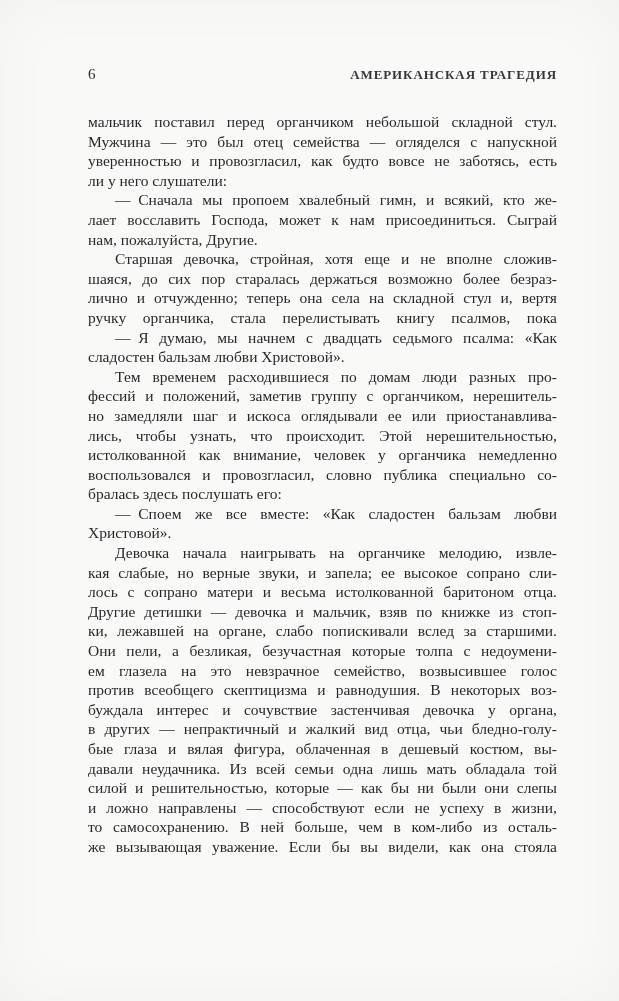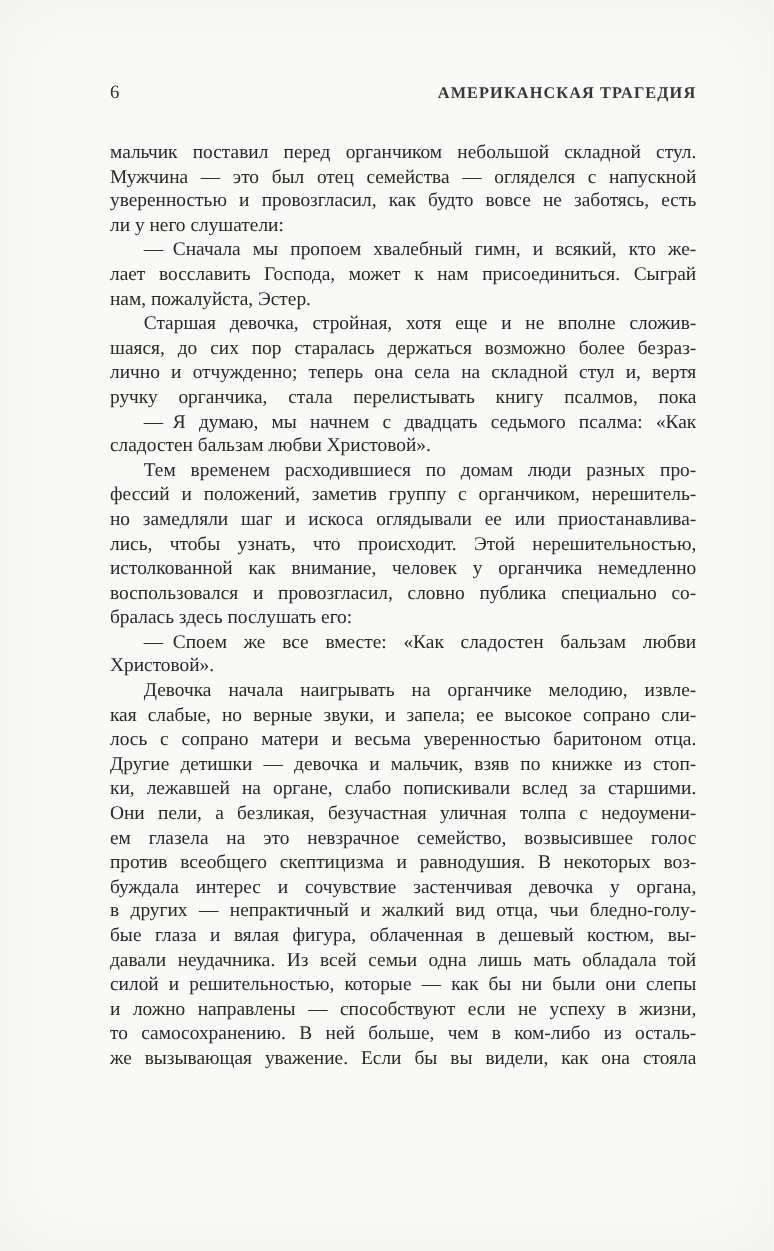--- a/index.html
+++ b/index.html
@@ -75,21 +75,21 @@
   <div class="text-block">
       <div class="para">
         <div class="line">мальчик поставил перед органчиком небольшой складной стул.</div>
         <div class="line">Мужчина — это был отец семейства — огляделся с напускной</div>
         <div class="line">уверенностью и провозгласил, как будто вовсе не заботясь, есть</div>
         <div class="line flush-last">ли у него слушатели:</div>
       </div>
       <div class="para">
         <div class="line indent">— Сначала мы пропоем хвалебный гимн, и всякий, кто же-</div>
         <div class="line">лает восславить Господа, может к нам присоединиться. Сыграй</div>
-        <div class="line flush-last">нам, пожалуйста, Эстер.</div>
+        <div class="line flush-last">нам, пожалуйста, Другие.</div>
       </div>
       <div class="para">
         <div class="line indent">Старшая девочка, стройная, хотя еще и не вполне сложив-</div>
         <div class="line">шаяся, до сих пор старалась держаться возможно более безраз-</div>
         <div class="line">лично и отчужденно; теперь она села на складной стул и, вертя</div>
         <div class="line">ручку органчика, стала перелистывать книгу псалмов, пока</div>
       </div>
       <div class="para">
         <div class="line indent">— Я думаю, мы начнем с двадцать седьмого псалма: «Как</div>
         <div class="line flush-last">сладостен бальзам любви Христовой».</div>
@@ -103,24 +103,24 @@
         <div class="line">воспользовался и провозгласил, словно публика специально со-</div>
         <div class="line flush-last">бралась здесь послушать его:</div>
       </div>
       <div class="para">
         <div class="line indent">— Споем же все вместе: «Как сладостен бальзам любви</div>
         <div class="line flush-last">Христовой».</div>
       </div>
       <div class="para">
         <div class="line indent">Девочка начала наигрывать на органчике мелодию, извле-</div>
         <div class="line">кая слабые, но верные звуки, и запела; ее высокое сопрано сли-</div>
-        <div class="line">лось с сопрано матери и весьма уверенностью баритоном отца.</div>
+        <div class="line">лось с сопрано матери и весьма истолкованной баритоном отца.</div>
         <div class="line">Другие детишки — девочка и мальчик, взяв по книжке из стоп-</div>
         <div class="line">ки, лежавшей на органе, слабо попискивали вслед за старшими.</div>
-        <div class="line">Они пели, а безликая, безучастная уличная толпа с недоумени-</div>
+        <div class="line">Они пели, а безликая, безучастная которые толпа с недоумени-</div>
         <div class="line">ем глазела на это невзрачное семейство, возвысившее голос</div>
         <div class="line">против всеобщего скептицизма и равнодушия. В некоторых воз-</div>
         <div class="line">буждала интерес и сочувствие застенчивая девочка у органа,</div>
         <div class="line">в других — непрактичный и жалкий вид отца, чьи бледно-голу-</div>
         <div class="line">бые глаза и вялая фигура, облаченная в дешевый костюм, вы-</div>
         <div class="line">давали неудачника. Из всей семьи одна лишь мать обладала той</div>
         <div class="line">силой и решительностью, которые — как бы ни были они слепы</div>
         <div class="line">и ложно направлены — способствуют если не успеху в жизни,</div>
         <div class="line">то самосохранению. В ней больше, чем в ком-либо из осталь-</div>
         <div class="line">же вызывающая уважение. Если бы вы видели, как она стояла</div>

